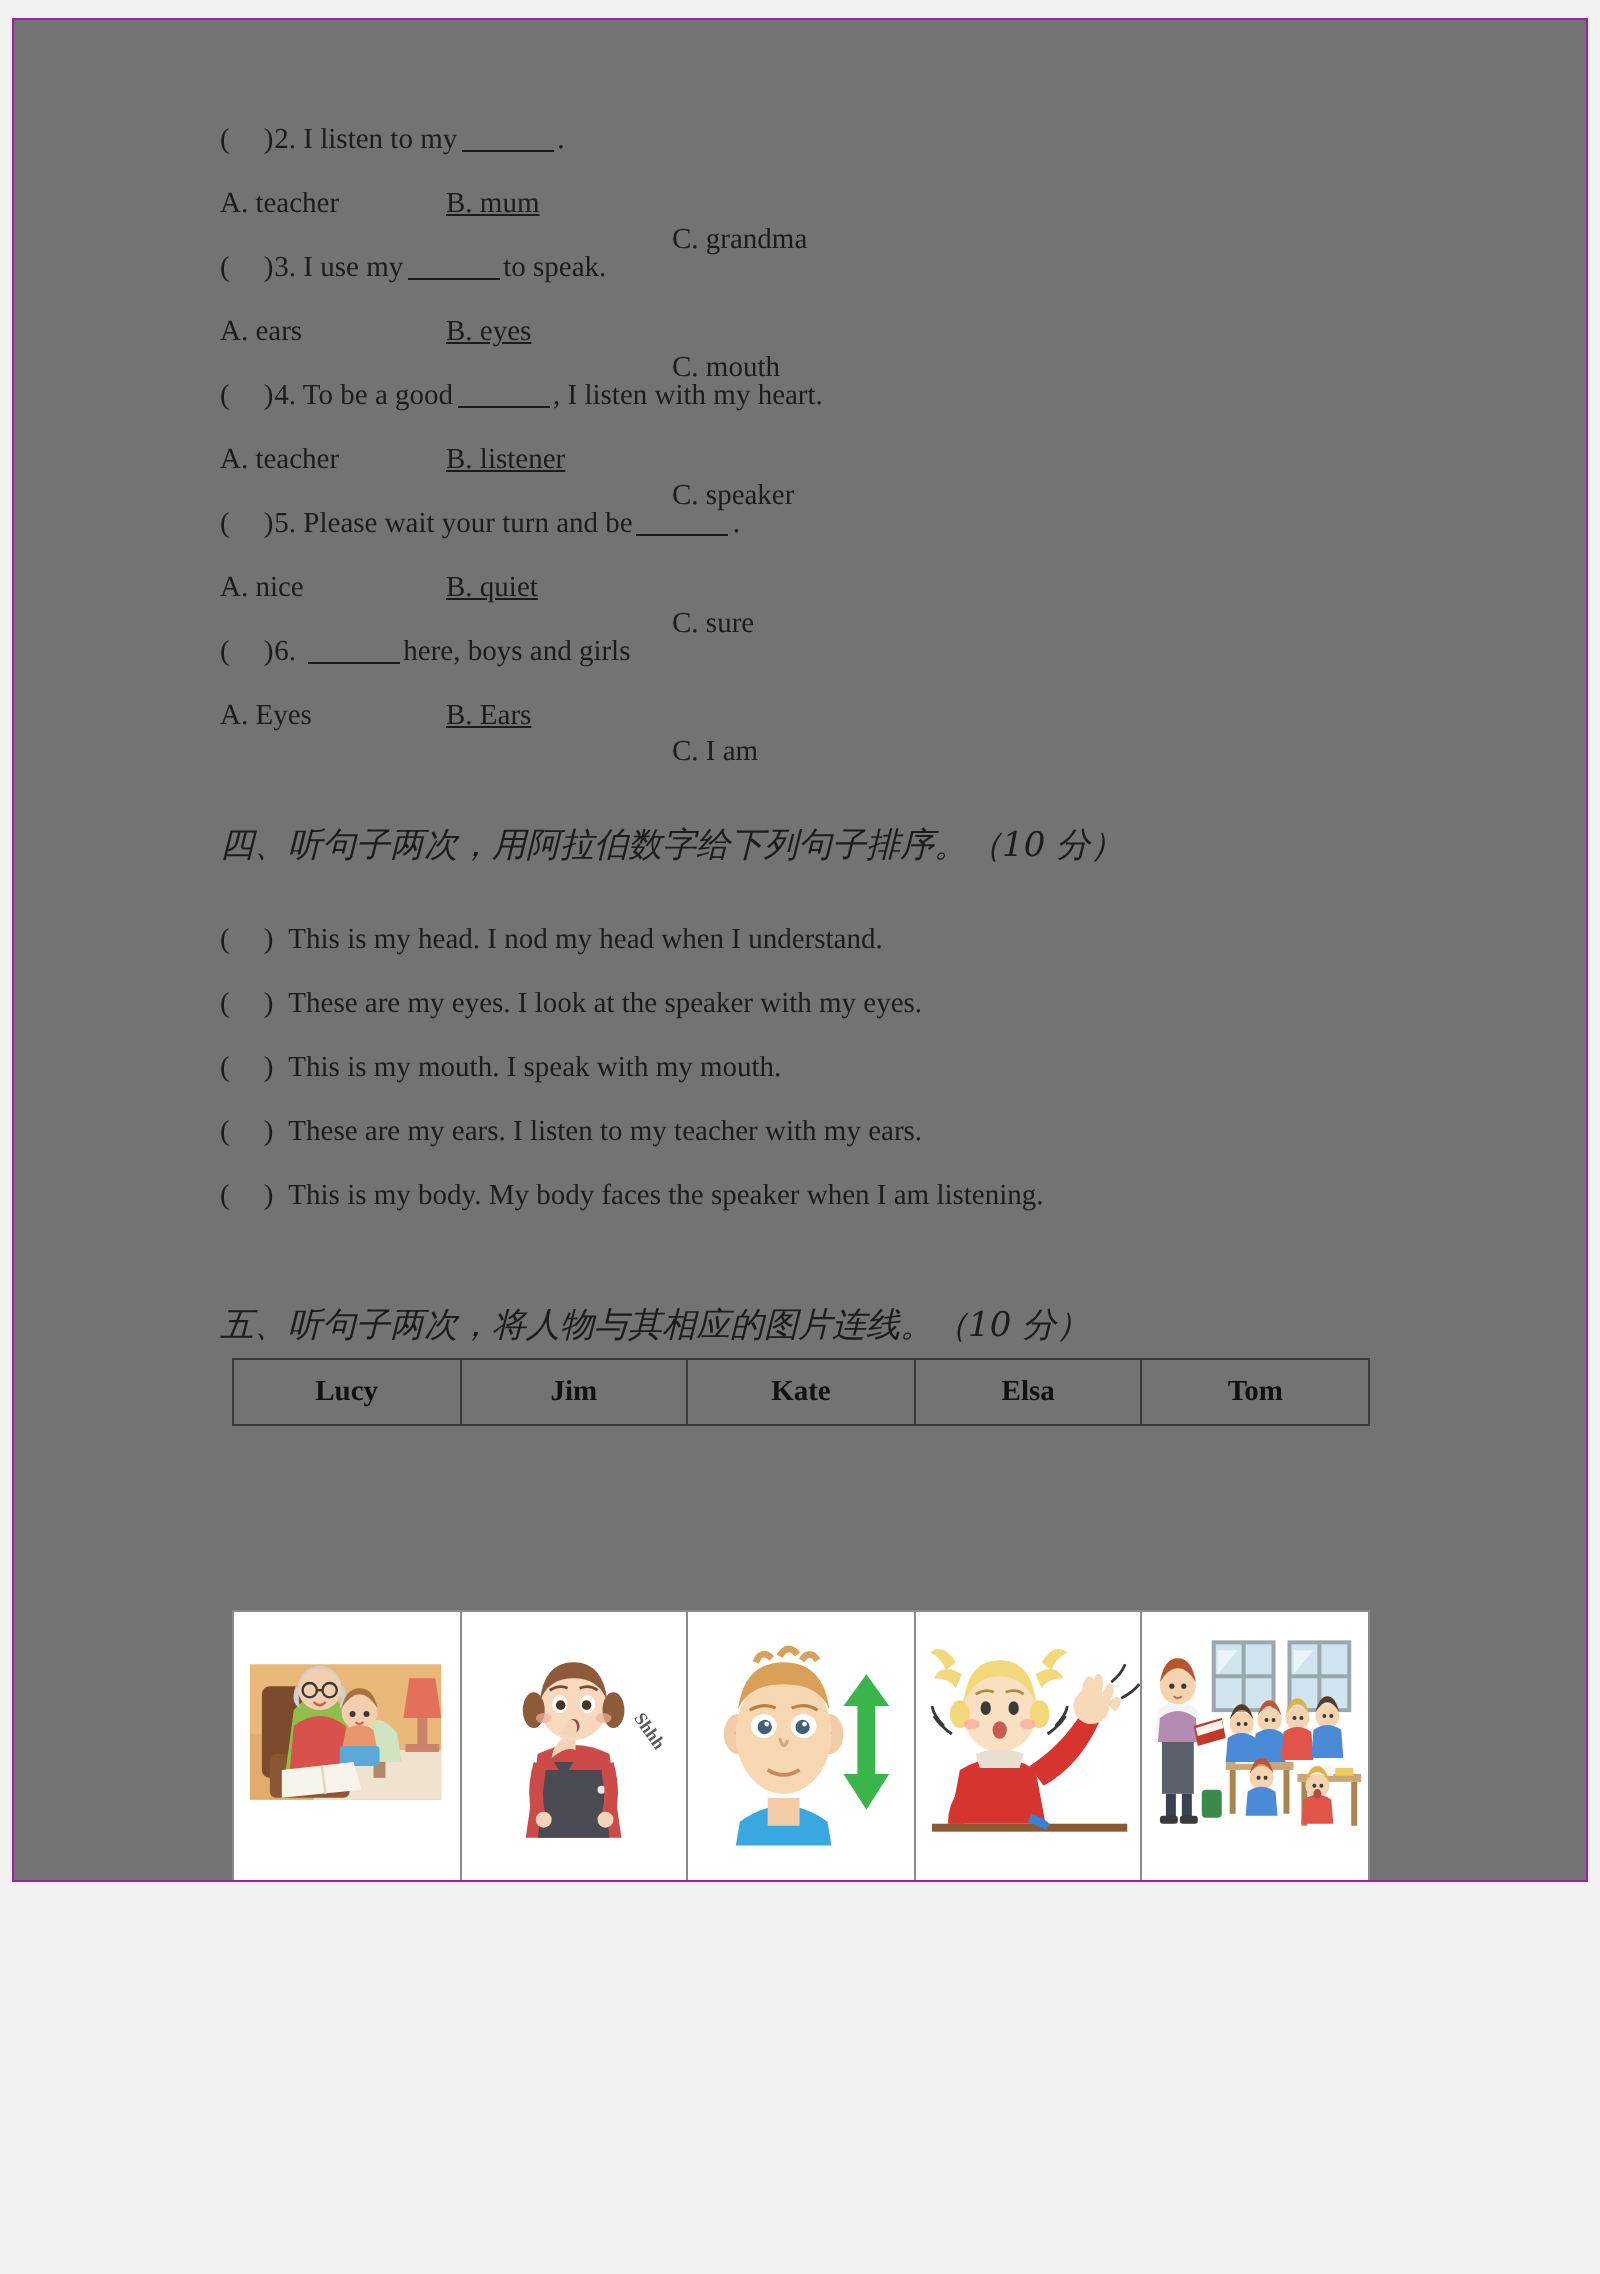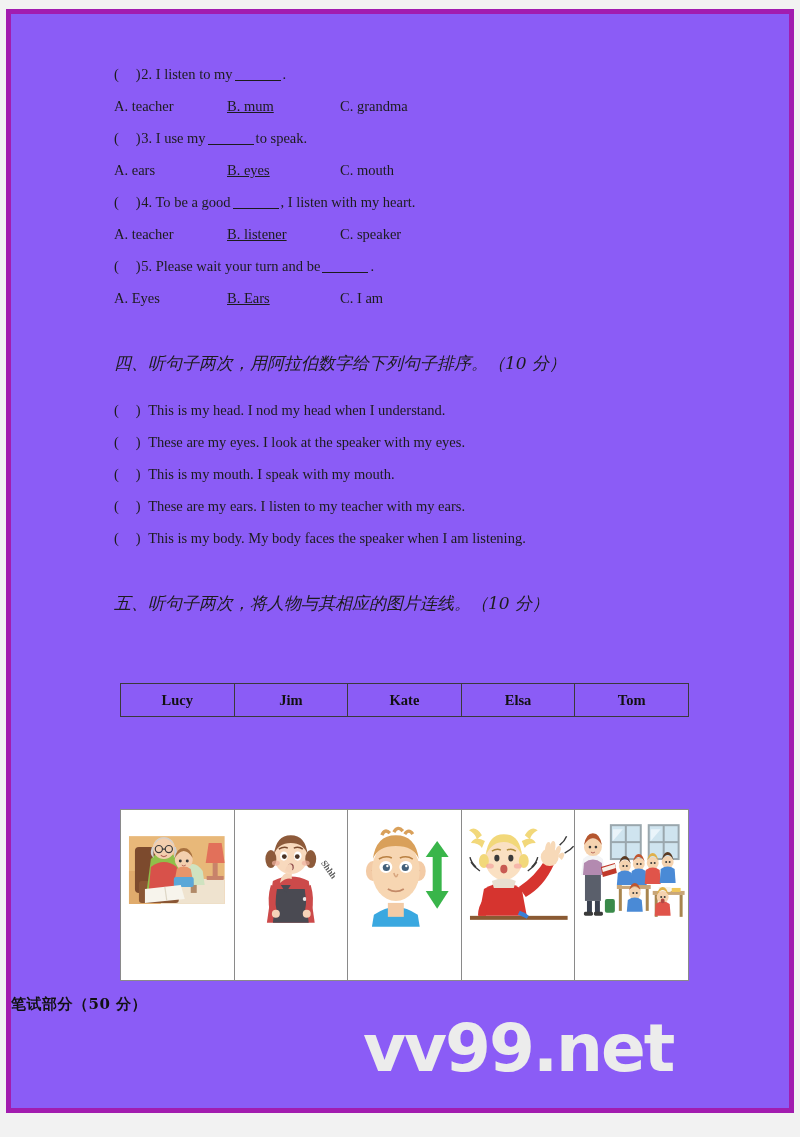--- a/index.html
+++ b/index.html
@@ -11,23 +11,23 @@
   }
   #root {
     position: relative;
     width: 800px; height: 1137px;
     background: #f2f2f2;
     overflow: hidden;
   }
   .page {
     position: absolute;
     left: 6px; top: 9px;
-    width: 788px; height: 1104px;
-    background: #8b5cf6;
-    border: 5px solid #a21caf;
+    width: 788px; height: 932px;
+    background: #737373;
+    border: 1px solid #a21caf;
     overflow: hidden;
   }
   .content {
     position: absolute;
     left: 103px; top: 44px;
     width: 600px;
   }
 
   
   .qline {
@@ -50,21 +50,21 @@
     font-size: 14.5px;
     color: #1c1c1c;
     line-height: 32px;
     height: 32px;
     position: relative;
     white-space: nowrap;
   }
   .optline .opt { position: absolute; top: 0; }
   .optline .opt-a { left: 0px; }
   .optline .opt-b { left: 113px; text-decoration: underline; }
-  .optline .opt-c { left: 226px; }
+  .optline .opt-c { left: 226px; margin-top: 18px; }
 
   .spacer-lg { height: 34px; }
   .spacer-sm { height: 14px; }
 
   
   .sec-head {
     font-family: "DejaVu Serif", "Liberation Serif", serif;
     font-size: 17px;
     color: #1c1c1c;
     line-height: 30px;
@@ -188,21 +188,30 @@
       <div class="optline">
         <span class="opt opt-a">A. teacher</span>
         <span class="opt opt-b">B. listener</span>
         <span class="opt opt-c">C. speaker</span>
       </div>
 
       <div class="qline">
         <span class="paren">(&nbsp;&nbsp;&nbsp;&nbsp;)</span><span>5.</span>
         <span>Please wait your turn and be</span><span class="blank"></span><span>.</span>
       </div>
-
+      <div class="optline">
+        <span class="opt opt-a">A. nice</span>
+        <span class="opt opt-b">B. quiet</span>
+        <span class="opt opt-c">C. sure</span>
+      </div>
+
+      <div class="qline">
+        <span class="paren">(&nbsp;&nbsp;&nbsp;&nbsp;)</span><span>6.</span>
+        <span class="blank"></span><span>here, boys and girls</span>
+      </div>
       <div class="optline">
         <span class="opt opt-a">A. Eyes</span>
         <span class="opt opt-b">B. Ears</span>
         <span class="opt opt-c">C. I am</span>
       </div>
 
       <div class="spacer-lg"></div>
 
       <div class="sec-head">四、听句子两次，用阿拉伯数字给下列句子排序。（10 分）</div>
       <div class="spacer-sm"></div>

